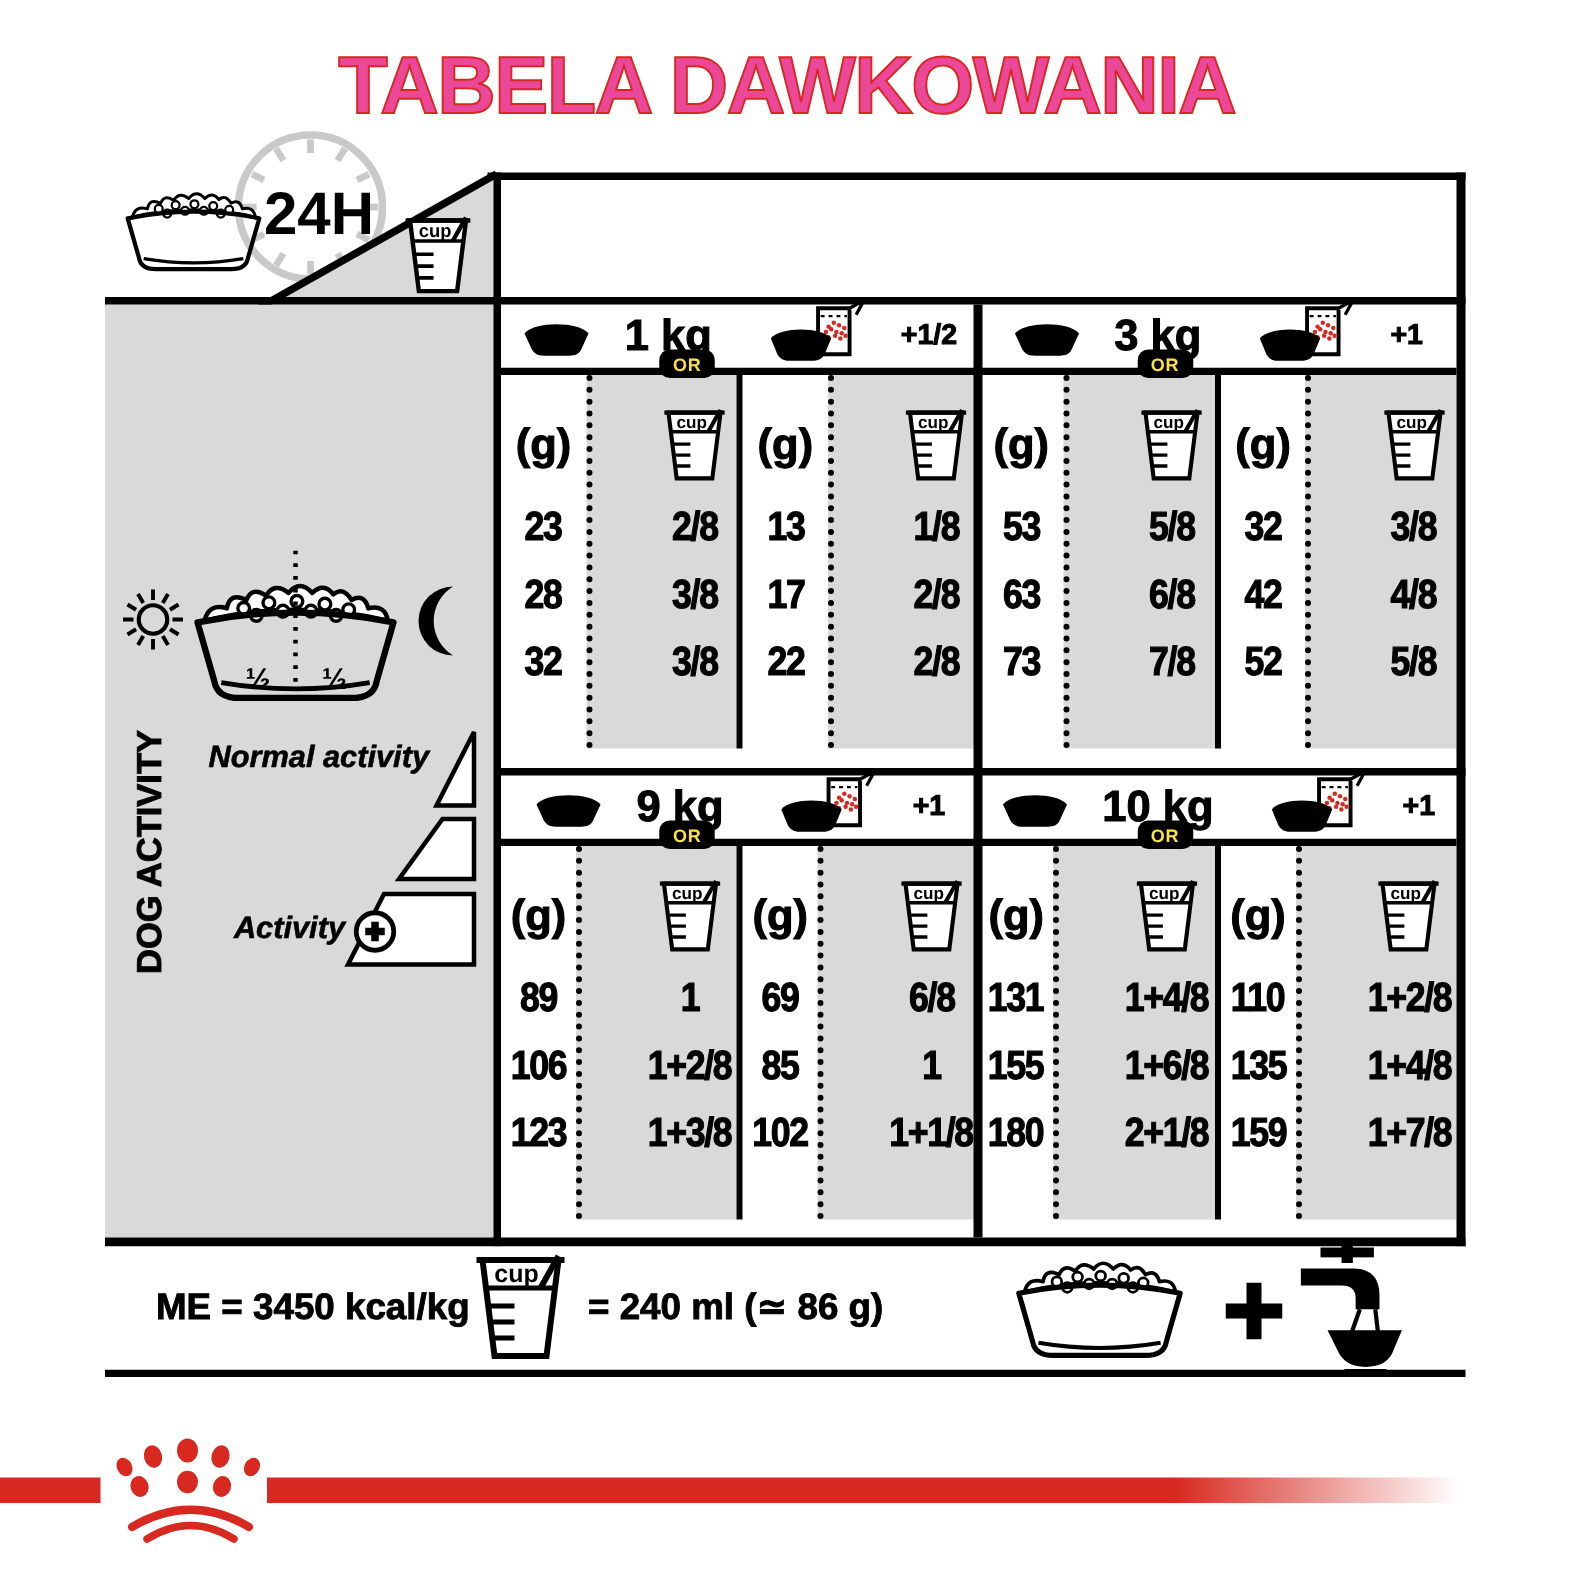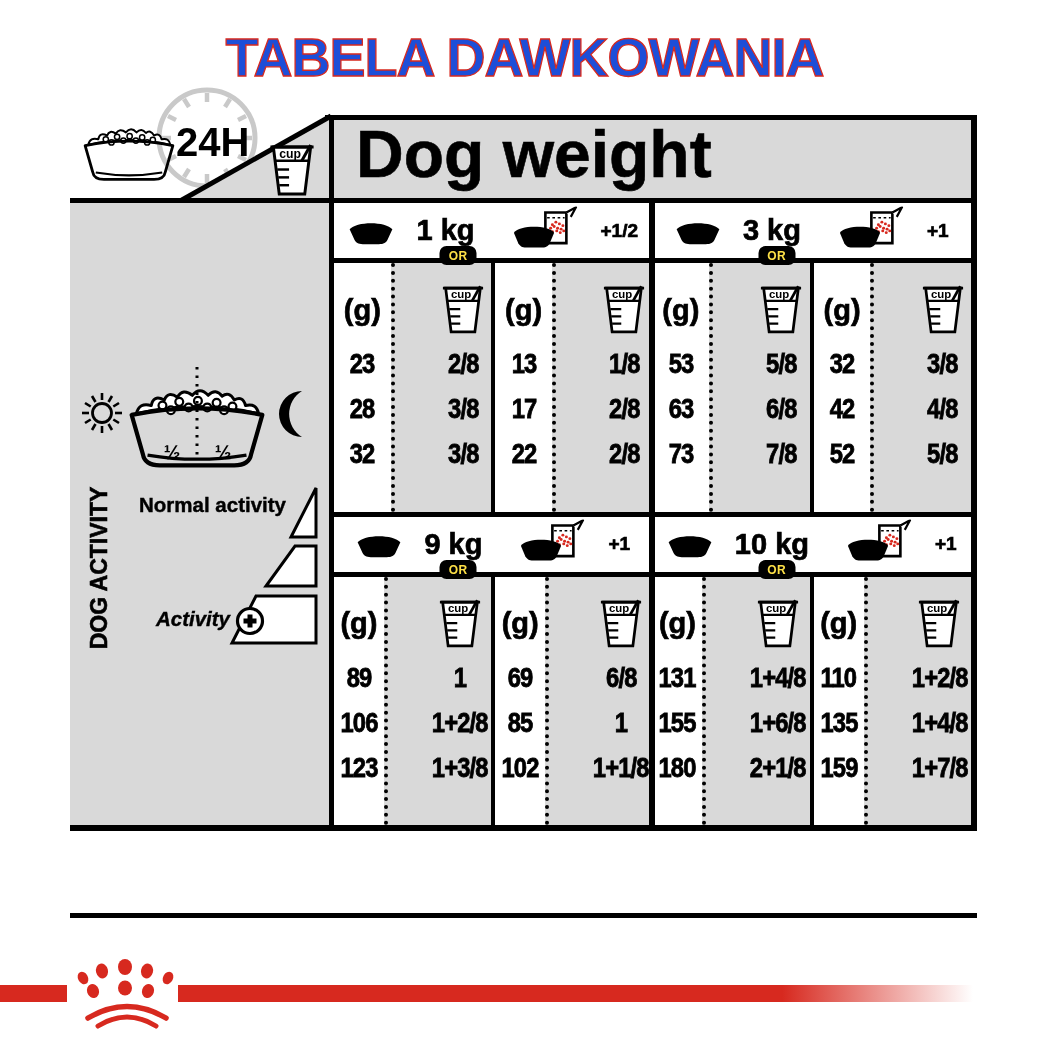--- a/index.html
+++ b/index.html
@@ -1,33 +1,33 @@
 <!DOCTYPE html>
 <html><head>
 <meta charset="utf-8">
 <style>
   html,body{margin:0;padding:0;background:#fff;}
   .page{position:relative;width:1049px;height:1049px;background:#fff;overflow:hidden;
         font-family:"Liberation Sans","DejaVu Sans",sans-serif;color:#000;}
   .abs{position:absolute;box-sizing:border-box;}
   .hline,.vline{position:absolute;background:#000;}
   .title{position:absolute;top:26px;left:0;width:100%;text-align:center;
-         font-size:54px;font-weight:bold;letter-spacing:-1px;color:#1d4ed8;
+         font-size:54px;font-weight:bold;letter-spacing:-1px;color:#ec4899;
          -webkit-text-stroke:1.3px #d7291f;}
   .dogweight-band{position:absolute;left:334px;top:120px;width:637px;height:78px;background:#d9d9d9;}
   .dogweight-text{position:absolute;left:22px;top:-4px;font-size:66px;font-weight:bold;
          letter-spacing:0px;-webkit-text-stroke:0.6px #000;}
   .sidebar{position:absolute;left:70px;top:203px;width:260px;height:622px;background:#d9d9d9;}
   .dog-activity{position:absolute;left:-66px;top:352px;width:190px;height:26px;text-align:center;
         font-size:23px;font-weight:bold;transform:rotate(-90deg);-webkit-text-stroke:0.6px #000;}
   .side-label{position:absolute;font-size:20.5px;font-weight:bold;text-align:right;
         -webkit-text-stroke:0.4px #000;}
   .table-row{position:absolute;left:334px;width:637px;display:flex;}
   .section{flex:1;display:flex;flex-direction:column;position:relative;}
-  .wband{height:55px;background:#fff;position:relative;display:flex;align-items:center;
+  .wband{height:42px;background:#fff;position:relative;display:flex;align-items:center;
          justify-content:center;gap:22px;}
   .bline{height:5px;background:#000;}
   .wlabel{font-size:29px;font-weight:bold;-webkit-text-stroke:0.7px #000;margin-right:16px;}
   .extra{font-size:19px;font-weight:bold;-webkit-text-stroke:0.7px #000;margin-left:-4px;}
   .i-bowl{width:46px;height:28px;}
   .i-bowlbag{width:70px;height:48px;margin-top:-2px;}
   .or-badge{position:absolute;left:39%;bottom:-7px;transform:translateX(-50%);background:#000;
         color:#fde047;border-radius:7px;padding:3px 9px 2px;font-size:12px;font-weight:bold;
         letter-spacing:.5px;z-index:3;}
   .darea{height:249px;display:flex;background:#fff;}
@@ -134,23 +134,20 @@
       <line x1="116" y1="40" x2="108" y2="36"></line>
         <line x1="129" y1="27" x2="124" y2="19"></line>
     </g>
     <polygon points="113,123 272,123 272,35" fill="#d9d9d9"></polygon>
     <line x1="113" y1="125" x2="271" y2="36" stroke="#000" stroke-width="5"></line>
     <use href="#sym-bowl-kibble" x="22" y="44" width="94" height="60"></use>
     <text x="116" y="76" font-size="40" font-weight="bold">24H</text>
     <use href="#sym-cup" x="208" y="64" width="48" height="53"></use>
   </svg>
 
-  <div class="dogweight-band">
-    <div class="dogweight-text">Dog weight</div>
-  </div>
 
   <div class="sidebar">
     <svg class="abs" style="left:8px;top:186px;" width="48" height="48" viewBox="0 0 48 48">
       <g stroke="#000" stroke-width="2.6" fill="none">
         <circle cx="24" cy="24" r="9.5" stroke-width="2.8"></circle>
         <line x1="24" y1="11" x2="24" y2="4"></line>
           <line x1="30.5" y1="13" x2="34" y2="7"></line>
         <line x1="35.3" y1="17.5" x2="41" y2="14"></line>
           <line x1="37" y1="24" x2="44" y2="24"></line>
         <line x1="35.3" y1="30.5" x2="41" y2="34"></line>
@@ -166,21 +163,21 @@
     <svg class="abs" style="left:56px;top:164px;" width="142" height="114" viewBox="0 0 142 114">
       <use href="#sym-bowl-kibble" x="1" y="16" width="140" height="89"></use>
       <line x1="71" y1="0" x2="71" y2="92" stroke="#000" stroke-width="3" stroke-dasharray="2.5,6"></line>
       <text x="46" y="92" font-size="20" font-weight="bold" text-anchor="middle">½</text>
       <text x="97" y="92" font-size="20" font-weight="bold" text-anchor="middle">½</text>
     </svg>
     <svg class="abs" style="left:206px;top:186px;" width="40" height="50" viewBox="0 0 40 50">
       <path d="M26,2 A22,22 0 1 0 26,48 A27,27 0 0 1 26,2 Z" fill="#000"></path>
     </svg>
     <div class="dog-activity">DOG ACTIVITY</div>
-    <div class="side-label" style="left:58px;top:290px;width:158px;">Normal activity</div>
+    <div class="side-label" style="left:58px;top:290px;width:158px;font-style:italic;">Normal activity</div>
     <div class="side-label" style="left:28px;top:404px;width:132px;font-style:italic;">Activity</div>
     <svg class="abs" style="left:158px;top:278px;" width="94" height="168" viewBox="0 0 94 168">
       <polygon points="63,56 88,56 88,7" fill="#fff" stroke="#000" stroke-width="3"></polygon>
       <polygon points="38,105 88,105 88,65 67,65" fill="#fff" stroke="#000" stroke-width="3"></polygon>
       <polygon points="4,162 88,162 88,115 28,115" fill="#fff" stroke="#000" stroke-width="3"></polygon>
       <g>
         <circle cx="22" cy="140" r="12.5" fill="#fff" stroke="#000" stroke-width="3.2"></circle>
         <rect x="15.5" y="137.5" width="13" height="5" fill="#000"></rect>
         <rect x="19.5" y="133.5" width="5" height="13" fill="#000"></rect>
       </g>
@@ -482,20 +479,37 @@
 
   <div class="hline" style="left:325px;top:115px;width:652px;height:5px;"></div>
   <div class="hline" style="left:70px;top:198px;width:907px;height:5px;"></div>
   <div class="hline" style="left:330px;top:512px;width:647px;height:5px;"></div>
   <div class="hline" style="left:70px;top:825px;width:907px;height:6px;"></div>
   <div class="hline" style="left:70px;top:913px;width:907px;height:5px;"></div>
   <div class="vline" style="left:329px;top:115px;width:5px;height:716px;"></div>
   <div class="vline" style="left:971px;top:115px;width:6px;height:716px;"></div>
   <div class="vline" style="left:649px;top:203px;width:6px;height:622px;"></div>
 
+  <div class="footer">
+    <div class="foot-text" style="left:34px;">ME = 3450 kcal/kg</div>
+    <svg class="abs" style="left:246px;top:5px;" width="62" height="72" viewBox="0 0 46 54">
+        <use href="#sym-cup"></use>
+      </svg>
+    <div class="foot-text" style="left:322px;">= 240 ml (≃ 86 g)</div>
+    <svg class="abs" style="left:583px;top:5px;" width="160" height="73" viewBox="0 0 150 95">
+        <use href="#sym-bowl-kibble"></use>
+      </svg>
+    <svg class="abs" style="left:747px;top:24px;" width="38" height="38" viewBox="0 0 38 38">
+      <rect x="0" y="14" width="38" height="10" fill="#000"></rect>
+      <rect x="14" y="0" width="10" height="38" fill="#000"></rect>
+    </svg>
+    <svg class="abs" style="left:790px;top:-4px;" width="80" height="88" viewBox="0 0 80 94">
+        <use href="#sym-tap"></use>
+      </svg>
+  </div>
 
   <div class="stripe" style="left:0;width:67px;background:#d7291f;"></div>
   <div class="stripe" style="left:178px;width:795px;background:linear-gradient(to right,#d7291f 0%,#d7291f 76%,rgba(215,41,31,0) 100%);"></div>
   <svg class="abs" style="left:73px;top:958px;" width="110" height="78" viewBox="0 0 110 78">
     <g fill="#d7291f">
       <ellipse cx="10" cy="20" rx="5" ry="6.5" transform="rotate(-28 10 20)"></ellipse>
       <ellipse cx="29" cy="13" rx="6" ry="7.5" transform="rotate(-14 29 13)"></ellipse>
       <ellipse cx="52" cy="9" rx="7" ry="8"></ellipse>
       <ellipse cx="74" cy="13" rx="6" ry="7.5" transform="rotate(14 74 13)"></ellipse>
       <ellipse cx="95" cy="20" rx="5" ry="6.5" transform="rotate(28 95 20)"></ellipse>

